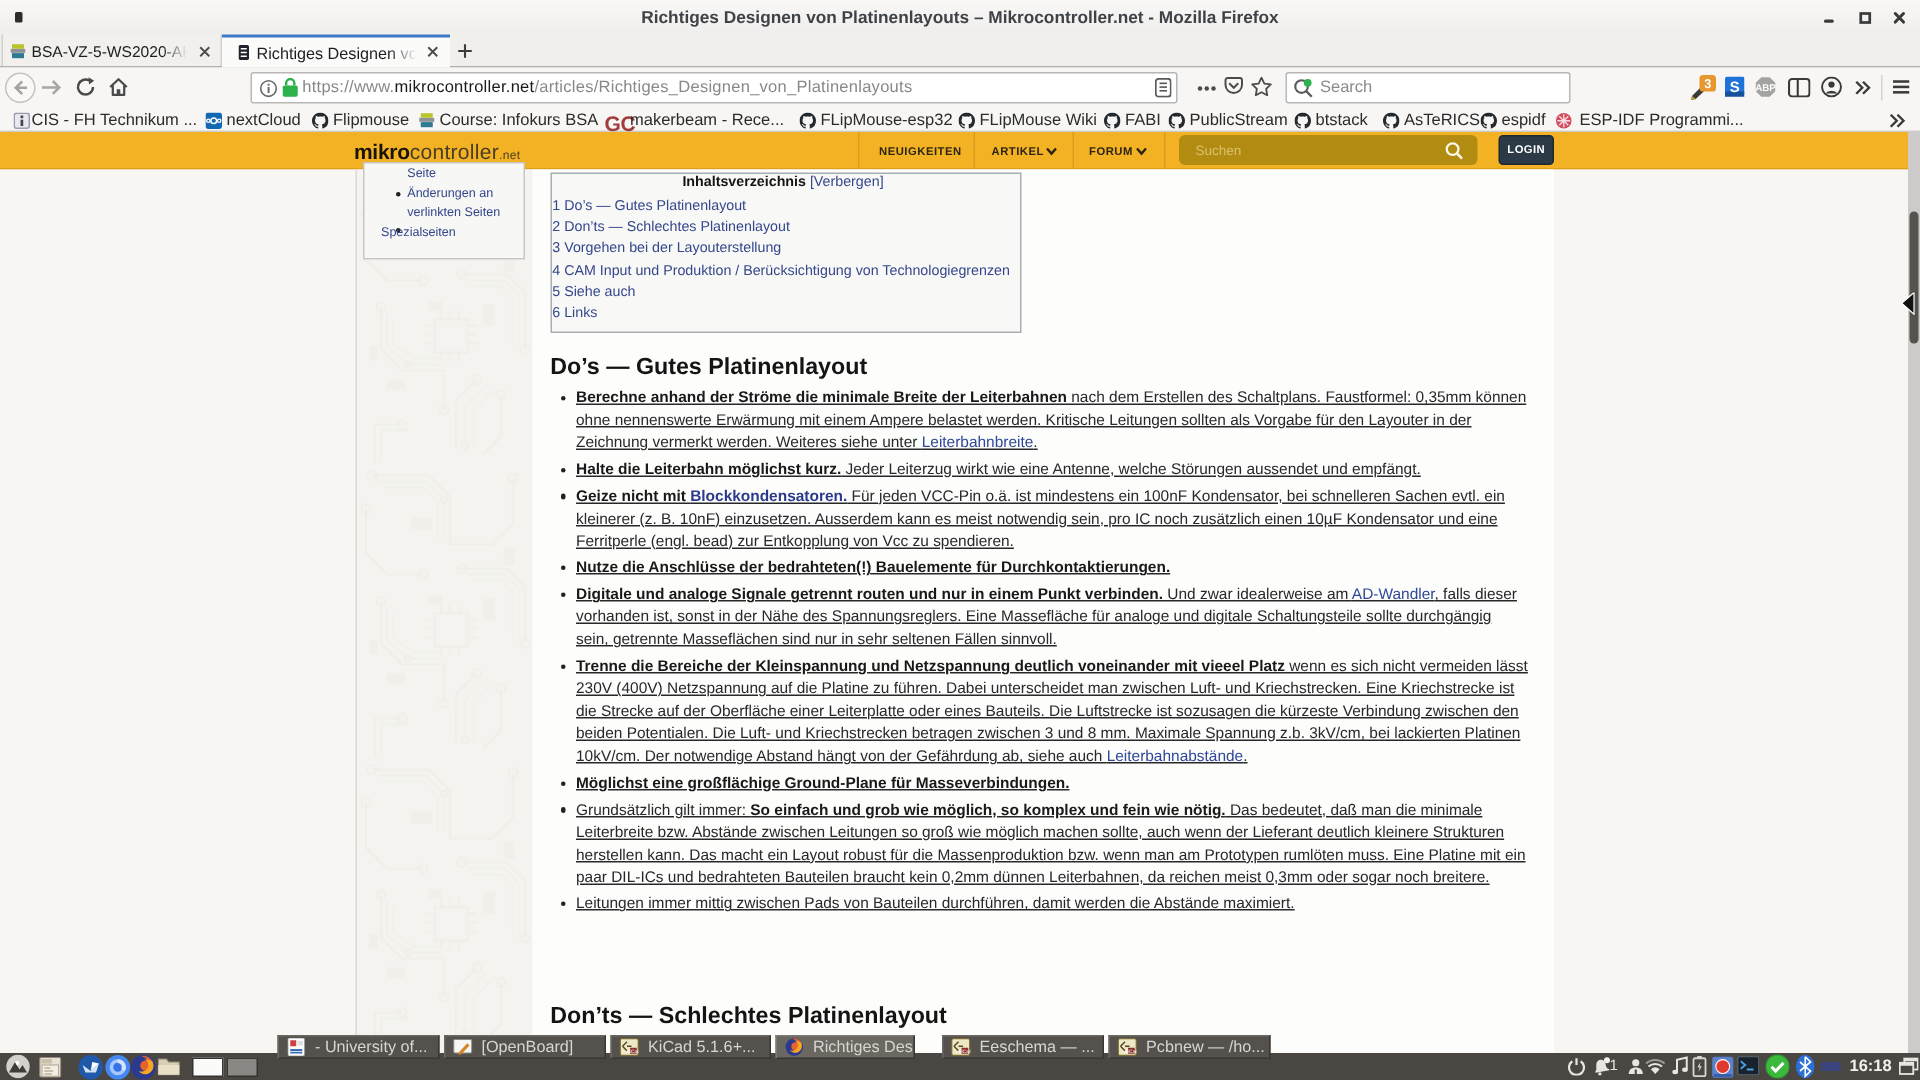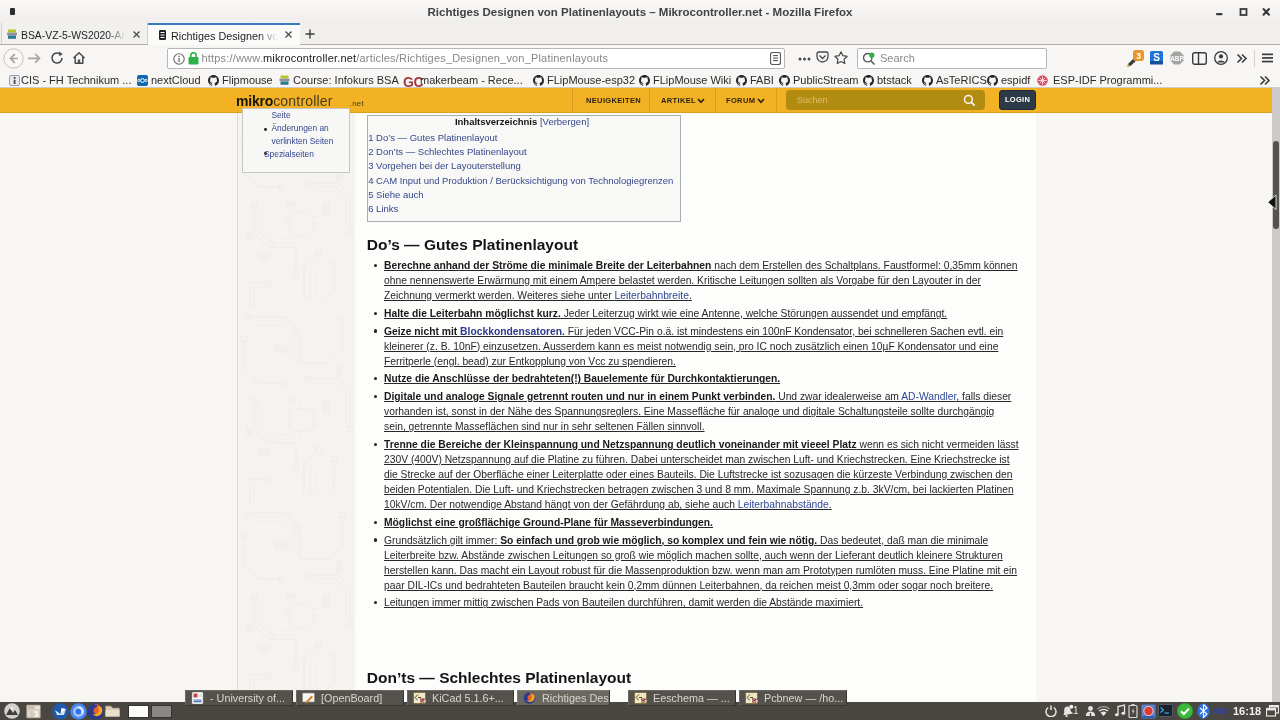--- a/index.html
+++ b/index.html
@@ -31,21 +31,21 @@
 #bmbar{left:0;top:71px;width:1280px;height:17px;background:#f7f6f4;border-bottom:1px solid #cfcdc9;}
 .bm{position:absolute;top:73.5px;font-size:11px;color:#2b2b2b;white-space:nowrap;}
 .bmi{position:absolute;top:75px;width:11px;height:11px;}
 .gh{border-radius:50%;}
 .gh svg{display:block;}
 
 #shead{left:0;top:88px;width:1272px;height:25px;background:#f3b224;}
 #shead2{left:0;top:112px;width:1272px;height:1px;background:#dda01d;}
 #slogo{left:236px;top:93.3px;font-size:14px;color:#463d22;letter-spacing:0.2px;}
 #slogo b{color:#191408;letter-spacing:-0.2px;}
-#slogo span{font-size:8px;margin-left:17px;}
+#slogo span{font-size:8px;}
 .smenu{position:absolute;top:96px;font-size:7.5px;font-weight:bold;color:#2c2512;letter-spacing:0.35px;}
 .ssep{position:absolute;top:88px;width:1px;height:24px;background:#db9d1c;}
 #ssearch{left:786px;top:90px;width:199px;height:20px;background:#b28c11;border-radius:4px;color:#dcc06d;font-size:9px;line-height:20px;padding-left:11px;}
 #slogin{left:999px;top:90px;width:37px;height:20px;background:#2c3a47;border:1px solid #1d2935;border-radius:3px;color:#fff;font-size:7.5px;font-weight:bold;text-align:center;line-height:18px;letter-spacing:0.3px;}
 
 #page{left:0;top:113px;width:1272px;height:589px;background:#f7f6f3;}
 #sidecol{left:237px;top:113px;width:118px;height:589px;background:#f4f3ef;border-left:1px solid #dbd9d5;}
 #whitecol{left:355px;top:113px;width:681px;height:589px;background:#fdfdfb;}
 #sidebox{left:242px;top:108px;width:108px;height:65px;background:#f7f7f5;border:1px solid #c8c7c3;}
 .sblink{position:absolute;font-size:8.4px;line-height:13.1px;color:#35478c;}
@@ -357,21 +357,21 @@
 </pattern>
 </defs>
 <rect width="117" height="589" fill="url(#cir)"></rect>
 </svg>
 <div class="abs" id="whitecol"></div>
 <div class="abs" id="sidebox"></div>
 <div class="sblink" style="left:271.5px;top:109.1px">Seite</div>
 <div class="sbdot" style="left:264.3px;top:128.4px"></div>
 <div class="sblink" style="left:271.5px;top:122.3px">Änderungen an<br>verlinkten Seiten</div>
 <div class="sbdot" style="left:264.3px;top:151.7px"></div>
-<div class="sblink" style="left:264px;top:148px">Spezialseiten</div>
+<div class="sblink" style="left:254px;top:148px">Spezialseiten</div>
 
 <div class="abs" id="toc"></div>
 <div class="abs" id="toctitle">Inhaltsverzeichnis <a>[Verbergen]</a></div>
 <div class="tocrow" style="top:133.25px">1 Do’s — Gutes Platinenlayout</div>
 <div class="tocrow" style="top:147.35px">2 Don’ts — Schlechtes Platinenlayout</div>
 <div class="tocrow" style="top:161.45px">3 Vorgehen bei der Layouterstellung</div>
 <div class="tocrow" style="top:175.55px">4 CAM Input und Produktion / Berücksichtigung von Technologiegrenzen</div>
 <div class="tocrow" style="top:189.65px">5 Siehe auch</div>
 <div class="tocrow" style="top:203.75px">6 Links</div>
 

